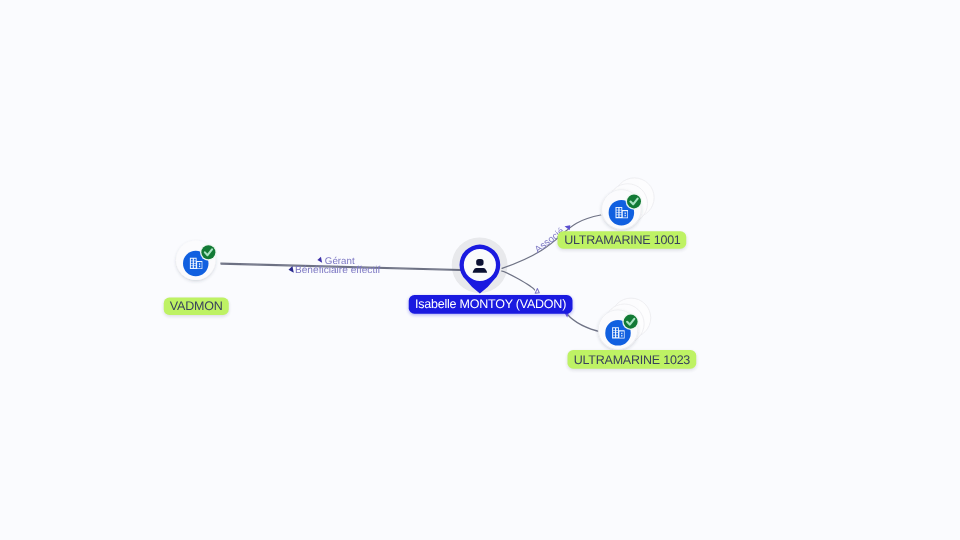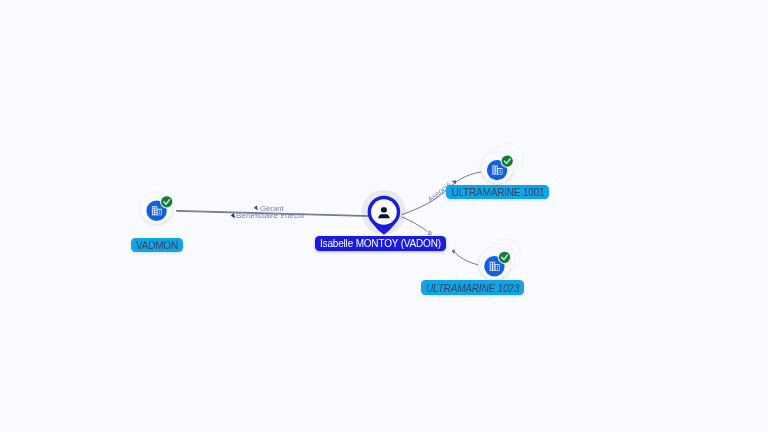--- a/index.html
+++ b/index.html
@@ -1,19 +1,19 @@
 <!DOCTYPE html>
 <html><head>
 <meta charset="utf-8">
 <style>
   html,body{margin:0;padding:0;}
   body{width:768px;height:432px;background:#fafbfe;font-family:"Liberation Sans",sans-serif;overflow:hidden;}
   #stage{position:relative;width:768px;height:432px;background:#fafbfe;}
   svg.graph{position:absolute;left:0;top:0;width:768px;height:432px;opacity:0.999;transform:translateZ(0);}
-  .nlabel{position:absolute;opacity:0.999;transform:translateZ(0);background:#0ea5e9;border-radius:4.5px;color:#39415c;font-size:10px;letter-spacing:-0.18px;
+  .nlabel{position:absolute;opacity:0.999;transform:translateZ(0);background:#bef264;border-radius:4.5px;color:#39415c;font-size:10px;letter-spacing:-0.18px;
           line-height:10px;padding:3.2px 5px 1.2px;white-space:nowrap;box-shadow:0 1.2px 3px rgba(60,64,90,.16);}
   .nlabel.sel{background:#1a1ae0;color:#fff;box-shadow:0 1px 3px rgba(26,26,224,.35);}
 </style>
 </head>
 <body>
 
 <div id="stage">
   <svg class="graph" viewBox="0 0 768 432">
     <defs>
       <filter id="nshadow" x="-60%" y="-60%" width="220%" height="220%">
@@ -127,17 +127,17 @@
           <g>
             <circle cx="504.5" cy="257.29999999999995" r="6.699999999999999" fill="#eef8f1" fill-opacity="0.95"></circle>
             <circle cx="504.5" cy="257.29999999999995" r="5.6" fill="#127a35"></circle>
             <path d="M 501.7 257.4 L 503.828 259.65199999999993 L 507.412 255.05999999999995" fill="none" stroke="#a8e3c2" stroke-width="1.68" stroke-linecap="round" stroke-linejoin="round"></path>
           </g>
         </g>
       </g>
   </svg>
   <div id="labels">
       <div class="nlabel" style="left: 130.9px; top: 238px;">VADMON</div>
-      <div class="nlabel sel" style="left: 315px; top: 236.2px;">Isabelle MONTOY (VADON)</div>
+      <div class="nlabel sel" style="left: 327px; top: 236.2px;">Isabelle MONTOY (VADON)</div>
       <div class="nlabel" style="left: 446.4px; top: 184.9px;">ULTRAMARINE 1001</div>
-      <div class="nlabel" style="left: 421px; top: 280.4px; font-style: italic;">ULTRAMARINE 1023</div>
+      <div class="nlabel" style="left: 454px; top: 280.4px;">ULTRAMARINE 1023</div>
     </div>
 </div>
 
 </body></html>

